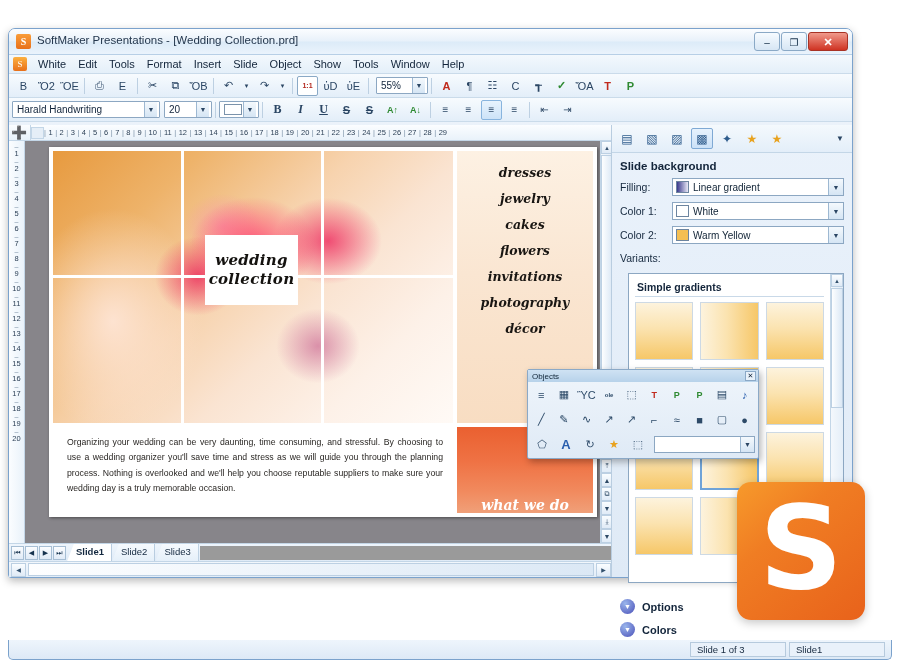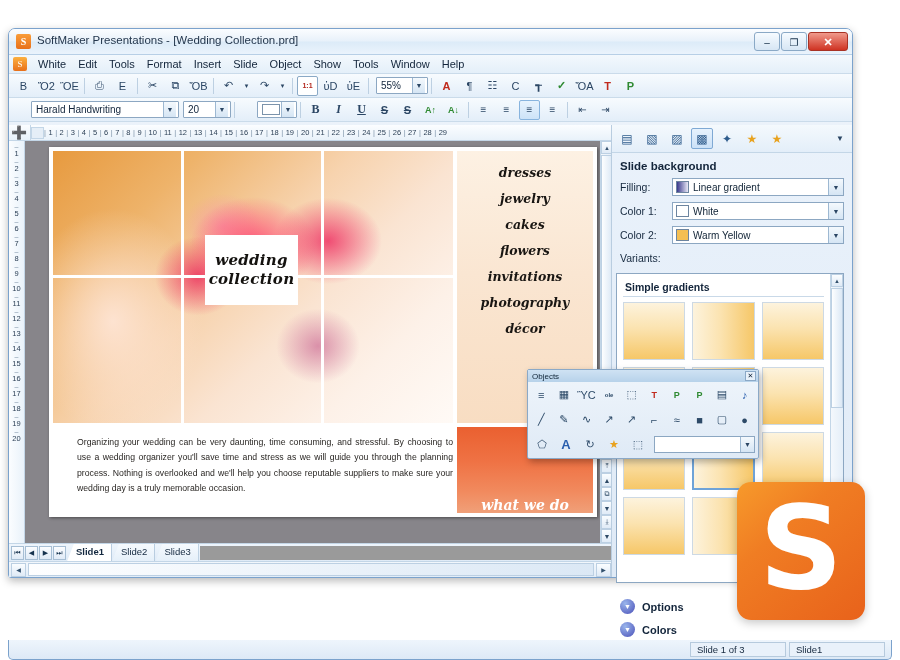--- a/index.html
+++ b/index.html
@@ -47,21 +47,21 @@
     line-height:14px;text-align:center;font-family:"Liberation Serif",serif;}
   .menu-item{ font-size:11px; color:#12243a; padding:2px 6px; cursor:default; }
   
   .toolbar{ height:24px; display:flex; align-items:center; padding:0 3px;
     background:linear-gradient(180deg,#f7fbfe,#e3eef9); border-bottom:1px solid #cadbea; }
   .tbtn{ width:21px;height:20px;margin:0 1px;border-radius:2px;position:relative;cursor:pointer;
     display:flex;align-items:center;justify-content:center;font-size:11px;color:#2b4664; }
   .tbtn.framed{ border:1px solid #88b4de; background:linear-gradient(180deg,#e8f3fd,#cde3f8); }
   .tsep{ width:1px;height:16px;background:#bdd0e2;margin:0 3px; }
   .tcombo{ height:17px;border:1px solid #8ca7c2;background:#fff;display:flex;align-items:center;
-    font-size:10px;color:#10233a;padding:0 2px 0 4px;border-radius:1px;cursor:pointer;margin-left:19px;}
+    font-size:10px;color:#10233a;padding:0 2px 0 4px;border-radius:1px;cursor:pointer;}
   .tcombo .arw{ margin-left:auto;width:13px;height:15px;display:flex;align-items:center;justify-content:center;
     background:linear-gradient(180deg,#f4f9fd,#d5e5f4);border-left:1px solid #9db8d2;font-size:7px;color:#2b4664;}
   .swatch-box{ width:18px;height:11px;border:1px solid #7b93ab;background:#fff; }
   
   #wbody{ position:absolute; left:0; top:96px; right:0; bottom:0; }
   #editor{ position:absolute; left:0; top:0; width:604px; bottom:0; }
   #rulerH{ position:absolute; left:0; top:0; right:0; height:16px;
     background:linear-gradient(180deg,#fbfdff,#e9f2fa); border-bottom:1px solid #c3d6e7;
     display:flex; align-items:center; overflow:hidden; }
   #corner-btn{ width:22px;height:15px;flex:0 0 22px;display:flex;align-items:center;justify-content:center;
@@ -94,21 +94,21 @@
   #gl-v2{ left:268px; top:0; width:3px; height:100%; }
   #gl-h1{ left:0; top:124px; width:100%; height:3px; }
   #card{ position:absolute; left:152px; top:84px; width:93px; height:70px; background:#fff;
     display:flex; flex-direction:column; align-items:center; justify-content:center; }
   .hand{ font-family:"DejaVu Serif", serif; font-style:italic; font-weight:bold; }
   #card .hand{ font-size:15px; color:#14120f; line-height:1.25; letter-spacing:.3px; }
   #list-panel{ position:absolute; left:408px; top:4px; width:136px; height:272px;
     background:linear-gradient(180deg,#fdf1e3 0%,#fae6d2 45%,#f8ddc2 100%);
     padding-top:8px; }
   #list-panel div{ font-size:12.5px; color:#191613; text-align:center; padding:5.5px 0; }
-  #para-box{ position:absolute; left:16px; top:280px; width:400px; height:86px;
+  #para-box{ position:absolute; left:6px; top:280px; width:400px; height:86px;
     padding:8px 12px 0 12px; }
   #para-box p{ font-size:8.7px; line-height:15.3px; color:#2a2724; text-align:justify;
     font-family:"Liberation Sans", sans-serif; }
   #orange-box{ position:absolute; left:408px; top:280px; width:136px; height:86px;
     background:linear-gradient(180deg,#ea6030 0%,#ef7244 40%,#f18a5e 75%,#f0a079 100%);
     display:flex; align-items:flex-end; justify-content:center; }
   #orange-box .hand{ font-size:14px; color:#fff; }
   
   #vscroll{ position:absolute; right:0; top:16px; width:13px; bottom:34px;
     background:linear-gradient(90deg,#f4f8fc,#e4eef8); border-left:1px solid #c3d6e7;
@@ -142,21 +142,21 @@
   .spicon.sel{ border:1px solid #7fa9d4; background:linear-gradient(180deg,#e7f2fd,#cbe1f7); }
   #sp-title{ font-size:11.5px; font-weight:bold; color:#12243a; padding:7px 0 4px 8px; }
   .sprow{ display:flex; align-items:center; padding:2px 8px 2px 8px; margin-bottom:2px; }
   .splabel{ width:52px; font-size:10.5px; color:#16293f; }
   .spcombo{ flex:1 1 auto; height:18px; border:1px solid #8ca7c2; background:#fff;
     display:flex; align-items:center; padding-left:3px; font-size:10px; color:#0f2235; cursor:pointer; }
   .spcombo .pv{ width:13px;height:12px;border:1px solid #6d85a0;margin-right:4px;flex:0 0 13px; }
   .spcombo .arw{ margin-left:auto;width:15px;height:16px;display:flex;align-items:center;justify-content:center;
     background:linear-gradient(180deg,#f4f9fd,#d5e5f4);border-left:1px solid #9db8d2;font-size:7px;color:#2b4664;}
   #sp-variants-label{ font-size:10.5px; color:#16293f; padding:4px 0 3px 8px; }
-  #variants{ position:absolute; left:4px; right:8px; top:148px; height:310px;
+  #variants{ position:absolute; left:16px; right:8px; top:148px; height:310px;
     background:#fff; border:1px solid #8ca7c2; overflow:hidden; }
   #variants-inner{ position:absolute; left:0; top:0; right:13px; bottom:0; padding:5px 6px; }
   #vgroup-title{ font-size:10.5px;font-weight:bold;color:#12243a;padding:2px 0 3px 2px;
     border-bottom:1px solid #c9d9e8; margin-bottom:5px; }
   #vgrid{ display:grid; grid-template-columns:repeat(3,1fr); gap:7px; }
   .vcell{ height:58px; border:1px solid #cdd9e4; cursor:pointer; }
   .vcell.sel{ border:2px solid #6fa3d8; }
   #vscroll2{ position:absolute; right:0; top:0; width:13px; bottom:0;
     background:linear-gradient(90deg,#f4f8fc,#e4eef8); border-left:1px solid #c3d6e7;
     display:flex; flex-direction:column; }

